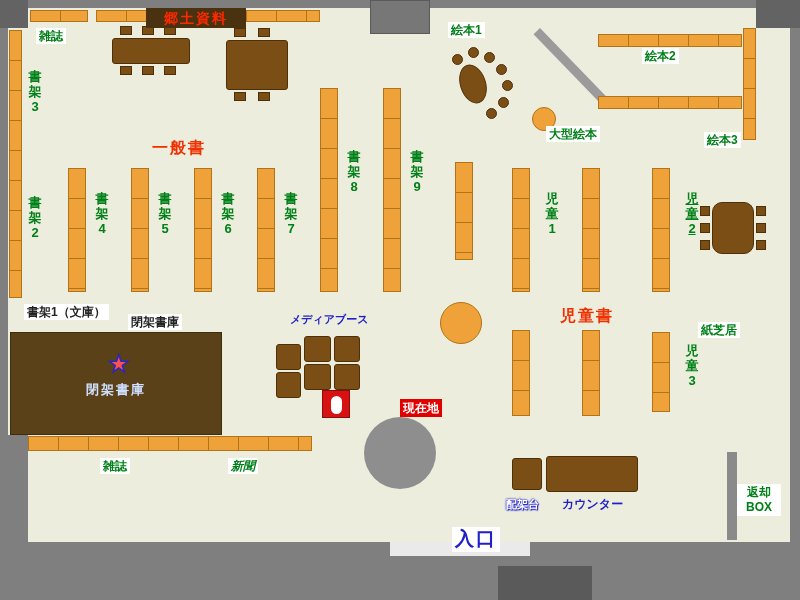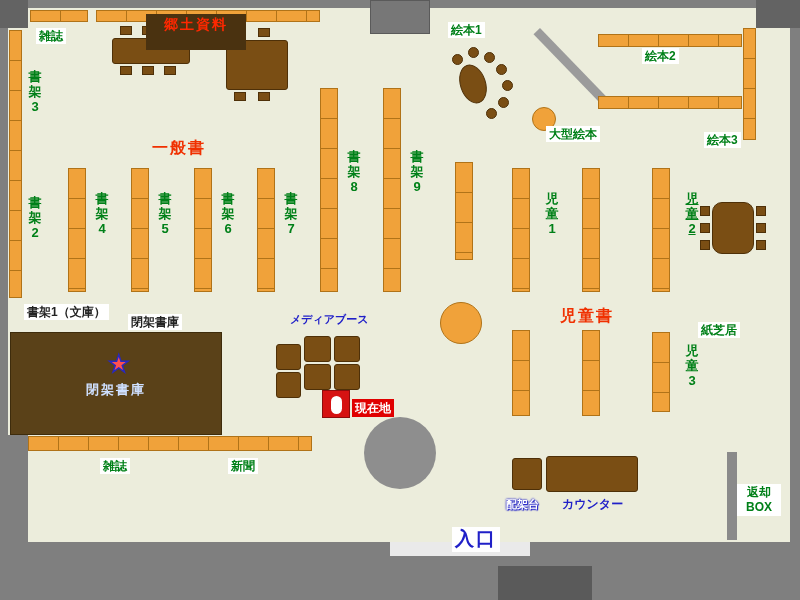--- a/index.html
+++ b/index.html
@@ -24,21 +24,21 @@
   .wbox{background:#ffffff;padding:1px 3px;}
   .green{color:#008018;}
   .red{color:#f03000;}
   .blue{color:#2020c8;}
   .dark{color:#222222;}
   .vlab{width:16px;font-size:13px;white-space:normal;word-break:break-all;line-height:1.15;text-align:center;}
   .big{font-size:16px;letter-spacing:2px;}
   .kyodo{background:#4a3210;color:#ff2800;font-size:14px;text-align:center;line-height:20px;letter-spacing:2px;}
   .heika-lab{color:#cfe0ff;font-size:13px;letter-spacing:2px;}
   .star{font-size:24px;color:#ff5050;-webkit-text-stroke:1.5px #2828c0;line-height:1;}
-  .genzai{background:#e00000;color:#ffffff;padding:2px 3px;font-size:12px;}
+  .genzai{background:#e00000;color:#ffffff;padding:2px 3px;font-size:12px;margin-left:48px;}
   .haika{color:#ffffff;font-size:11px;text-shadow:0 0 2px #2020c8,0 0 2px #2020c8,1px 1px 1px #2020c8;}
   .retbox{text-align:center;width:38px;white-space:normal;line-height:1.25;}
   .pill{background:#ffffff;border-radius:6px;}
 </style>
 </head>
 <body>
 
 <div id="map">
 
   <div class="abs floor" style="left:8px;top:8px;width:782px;height:534px;"></div>
@@ -119,21 +119,21 @@
   <div class="abs tbl" style="left:334px;top:336px;width:26px;height:26px;"></div>
   <div class="abs tbl" style="left:334px;top:364px;width:26px;height:26px;"></div>
   <div class="abs" style="left:322px;top:390px;width:28px;height:28px;background:#d61212;border:1px solid #8e0c0c;">
     <div class="abs pill" style="left:8px;top:5px;width:11px;height:18px;"></div>
   </div>
 
   <div class="abs tbl" style="left:512px;top:458px;width:30px;height:32px;"></div>
   <div class="abs tbl" style="left:546px;top:456px;width:92px;height:36px;"></div>
 
   <div class="lab wbox green" style="left:36px;top:28px;">雑誌</div>
-  <div class="lab kyodo abs" style="left:146px;top:14px;width:100px;height:36px;">郷土資料</div>
+  <div class="lab kyodo abs" style="left:146px;top:8px;width:100px;height:20px;">郷土資料</div>
   <div class="lab vlab green" style="left:27px;top:70px;">書架3</div>
   <div class="lab vlab green" style="left:27px;top:196px;">書架2</div>
   <div class="lab red big" style="left:152px;top:138px;">一般書</div>
 
   <div class="lab vlab green" style="left:94px;top:192px;">書架4</div>
   <div class="lab vlab green" style="left:157px;top:192px;">書架5</div>
   <div class="lab vlab green" style="left:220px;top:192px;">書架6</div>
   <div class="lab vlab green" style="left:283px;top:192px;">書架7</div>
   <div class="lab vlab green" style="left:346px;top:150px;">書架8</div>
   <div class="lab vlab green" style="left:409px;top:150px;">書架9</div>
@@ -152,21 +152,21 @@
   <div class="lab wbox dark" style="left:24px;top:304px;">書架1（文庫）</div>
   <div class="lab wbox dark" style="left:128px;top:314px;">閉架書庫</div>
 
   <div class="lab star" style="left:108px;top:352px;">★</div>
   <div class="lab heika-lab" style="left:86px;top:382px;font-family:Liberation Serif, serif;">閉架書庫</div>
 
   <div class="lab blue" style="left:290px;top:313px;font-size:11px;">メディアブース</div>
   <div class="lab genzai" style="left:352px;top:399px;">現在地</div>
 
   <div class="lab wbox green" style="left:100px;top:458px;">雑誌</div>
-  <div class="lab wbox green" style="left:228px;top:458px;">新聞</div>
+  <div class="lab wbox green" style="left:228px;top:458px;font-style:italic;">新聞</div>
 
   <div class="lab haika" style="left:506px;top:498px;">配架台</div>
   <div class="lab blue" style="left:562px;top:497px;">カウンター</div>
 
   <div class="lab wbox green retbox" style="left:737px;top:484px;">
     <div>返却</div>
     <div>BOX</div>
   </div>
 
   <div class="lab wbox blue" style="left:452px;top:527px;font-size:19px;letter-spacing:2px;">入口</div>

